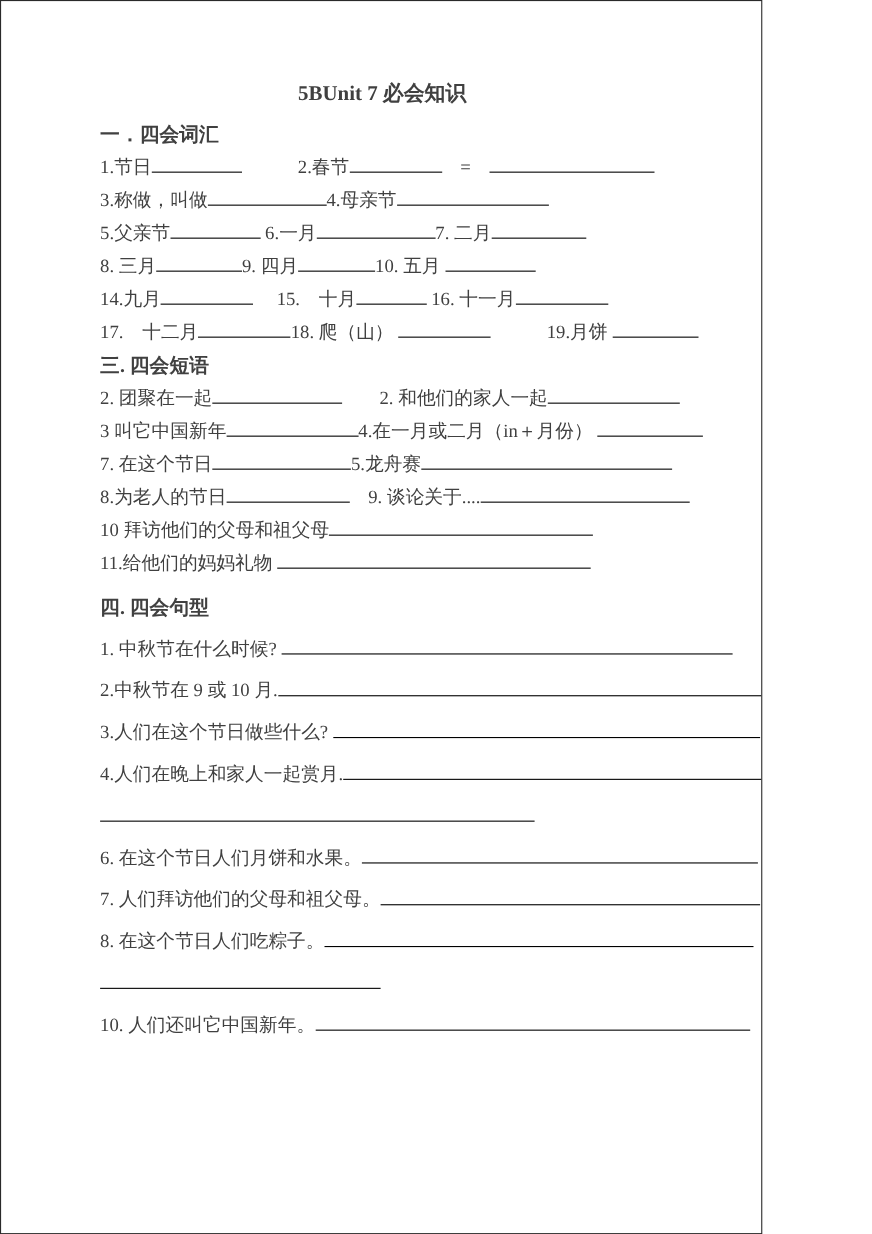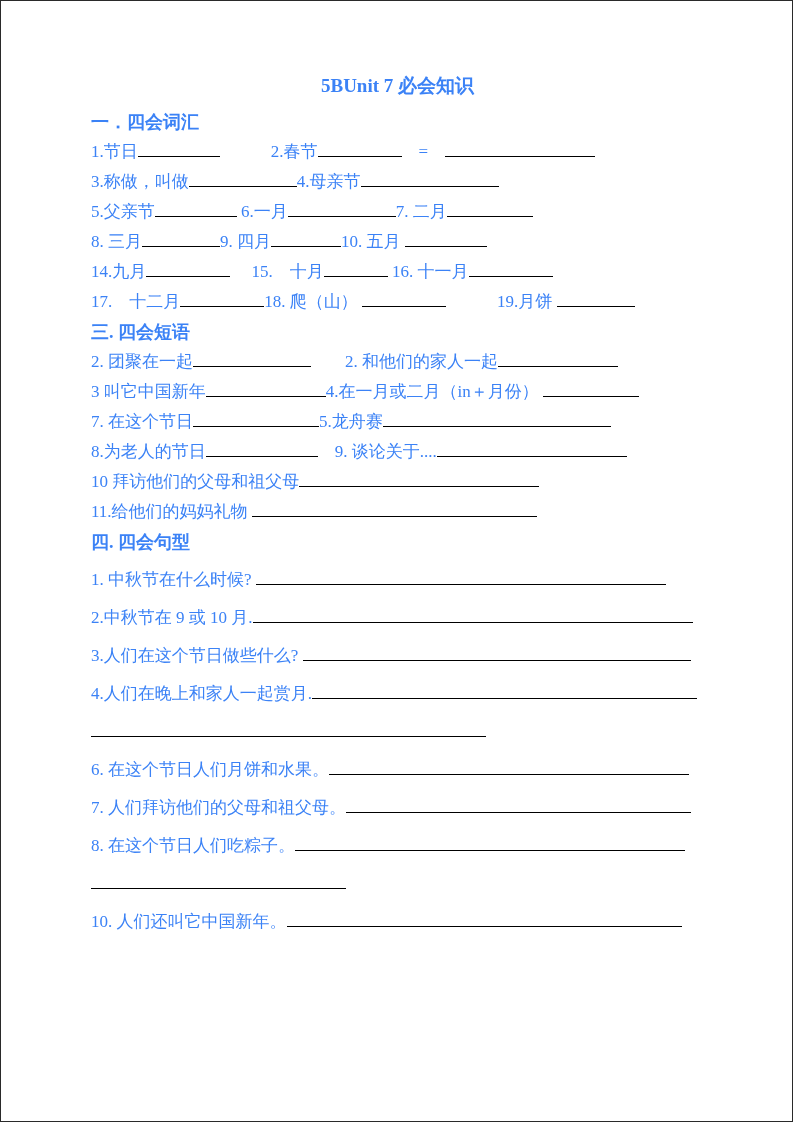--- a/index.html
+++ b/index.html
@@ -1,34 +1,34 @@
 <!DOCTYPE html>
 <html><head>
 <meta charset="utf-8">
 <style>
   html,body { margin:0; padding:0; background:#ffffff; }
   .page {
-    width:793px; height:1122px; box-sizing:border-box;
+    width:693px; height:1122px; box-sizing:border-box;
     background:#ffffff;
     border:1px solid #2a2a2a;
     padding:72px 88px 0 90px;
     font-family:"Liberation Serif","DejaVu Serif",serif;
-    font-size:17px; color:#3b82f6;
+    font-size:17px; color:#404040;
     overflow:hidden;
   }
   .title {
     text-align:center; font-weight:bold; font-size:19px;
     margin:0 0 8px 0; line-height:26px;
   }
   .heading {
     font-weight:bold; font-size:18px; line-height:30px;
     margin:0;
   }
   .section-phrases .heading { margin-top:0; }
-  .section-sentences .heading { margin-top:0; margin-bottom:4px; }
+  .section-sentences .heading { margin-top:10px; margin-bottom:4px; }
   .line { white-space:pre; line-height:30px; }
   .section-sentences .line { line-height:38px; }
   .txt { white-space:pre; }
   .blank {
     display:inline-block;
     height:2px;
     border-bottom:1.4px solid #000;
     vertical-align:baseline;
   }
 </style>

